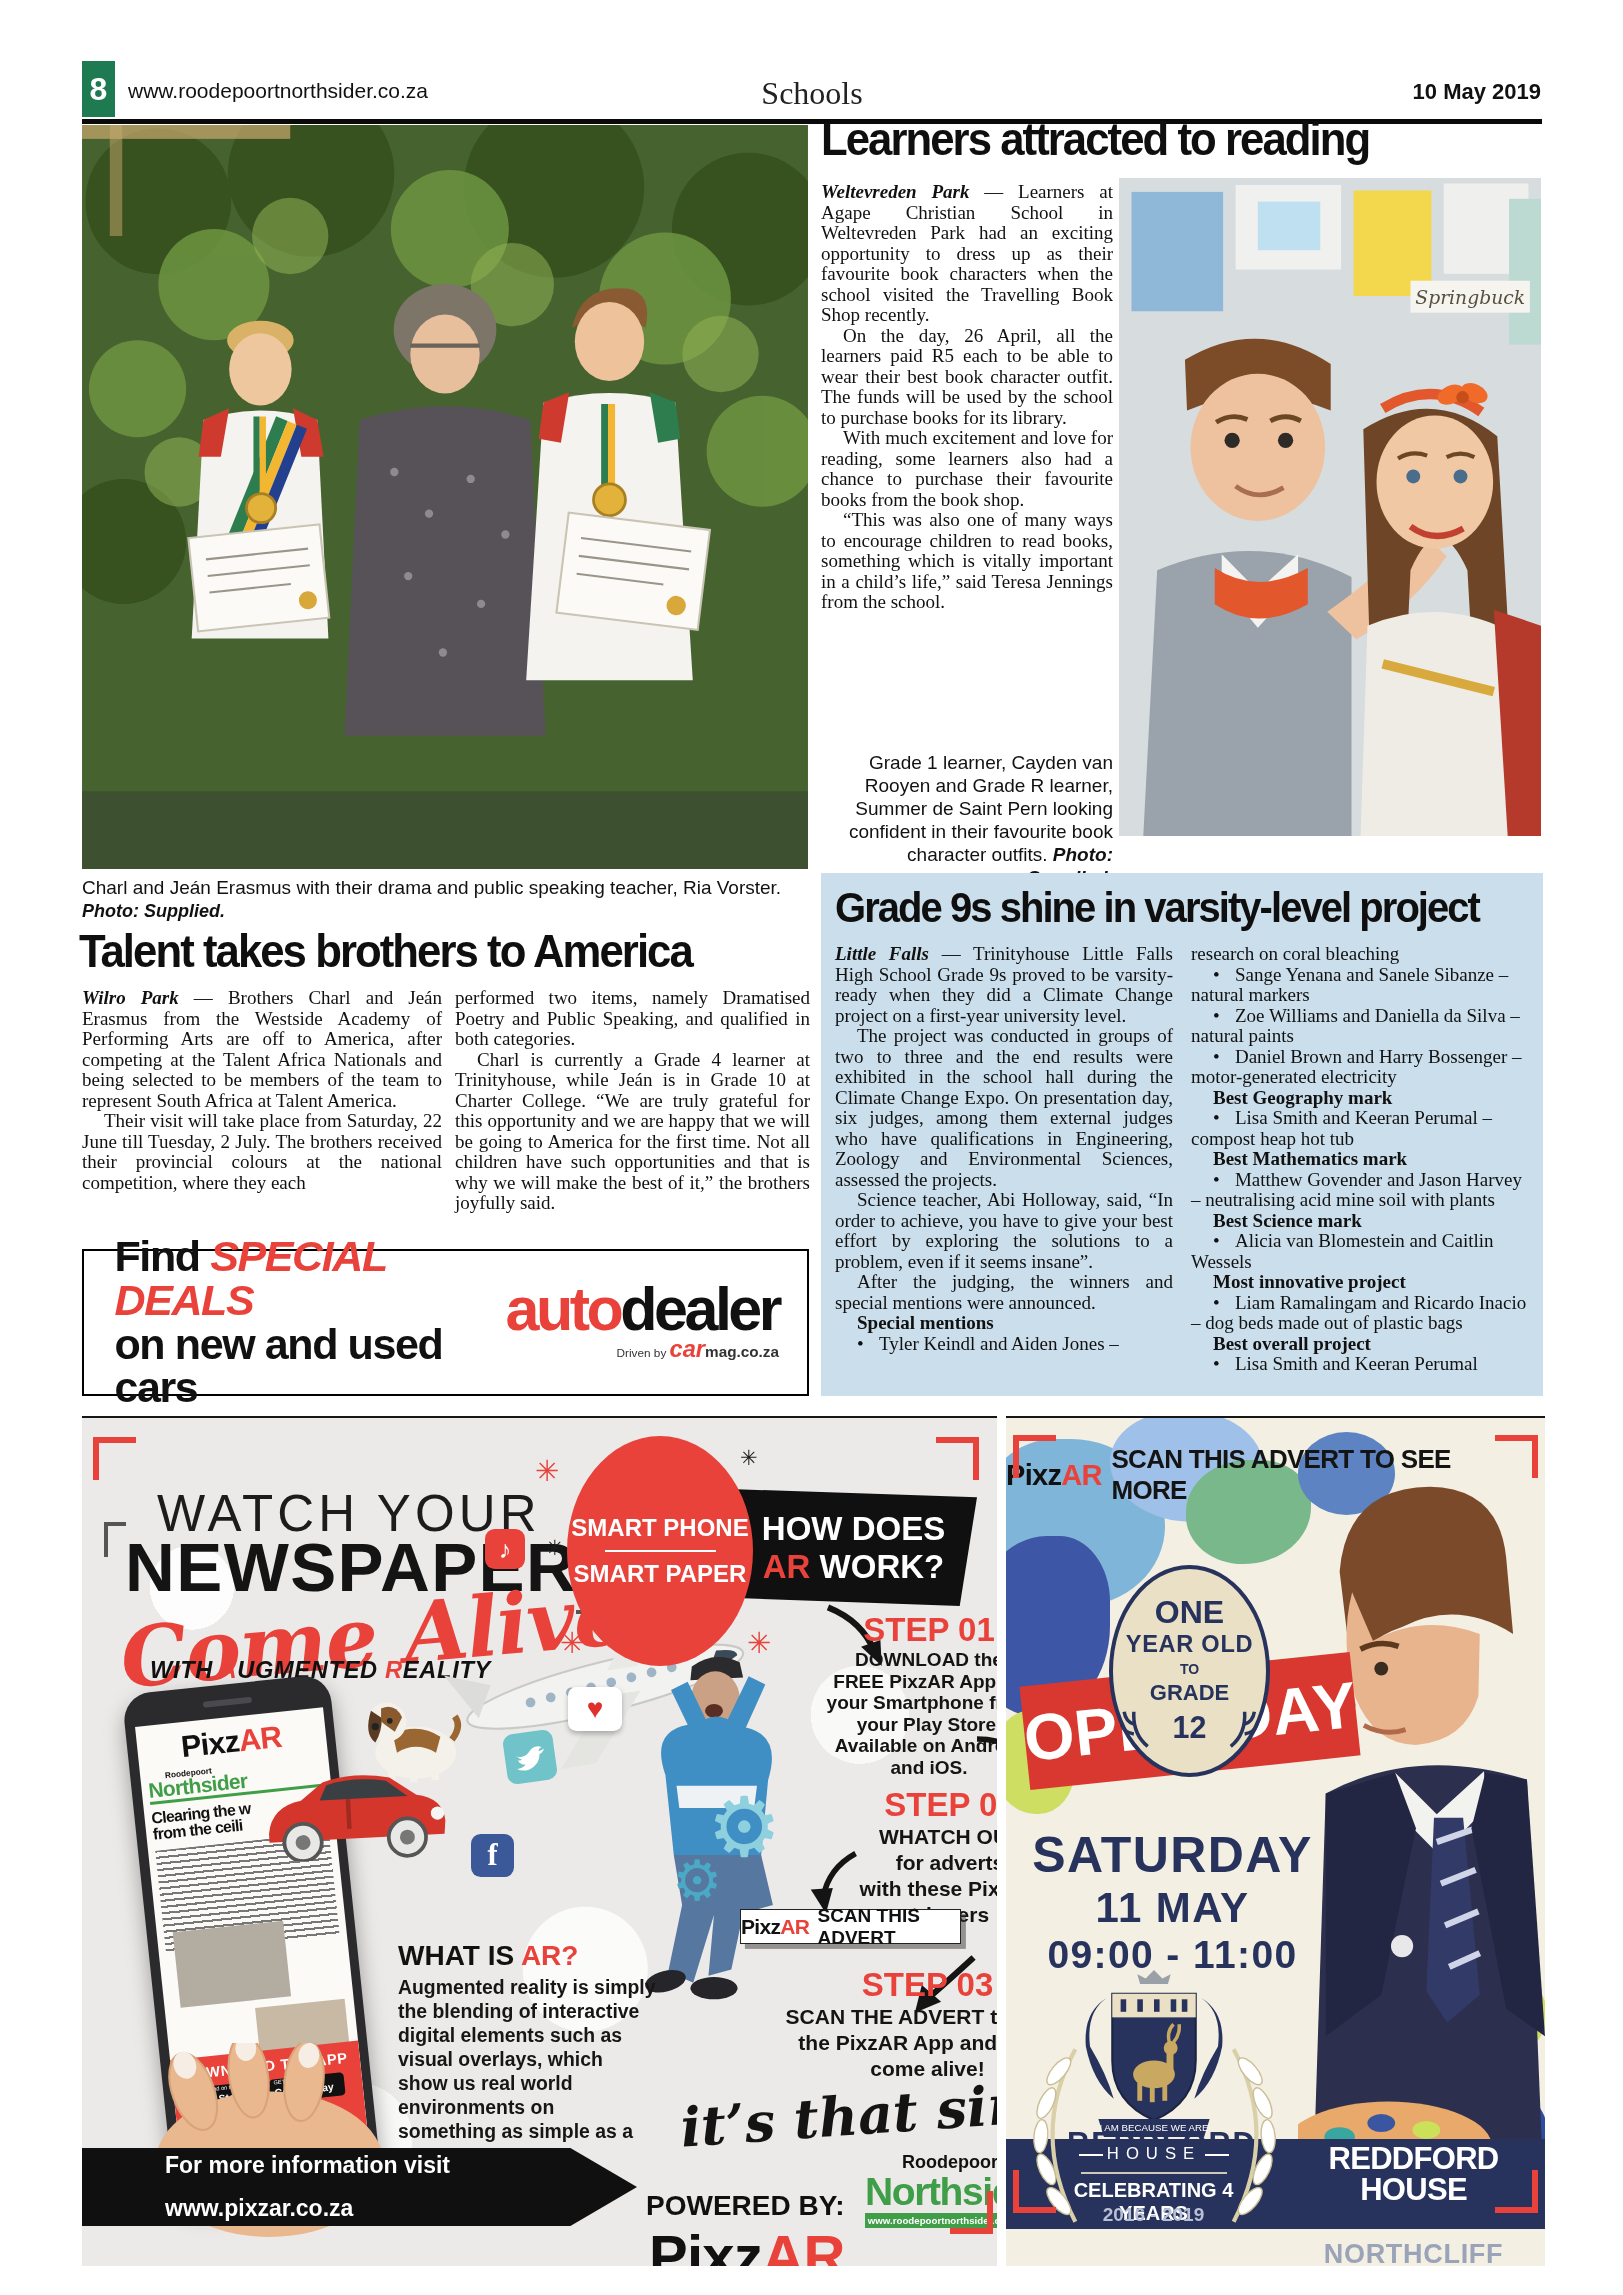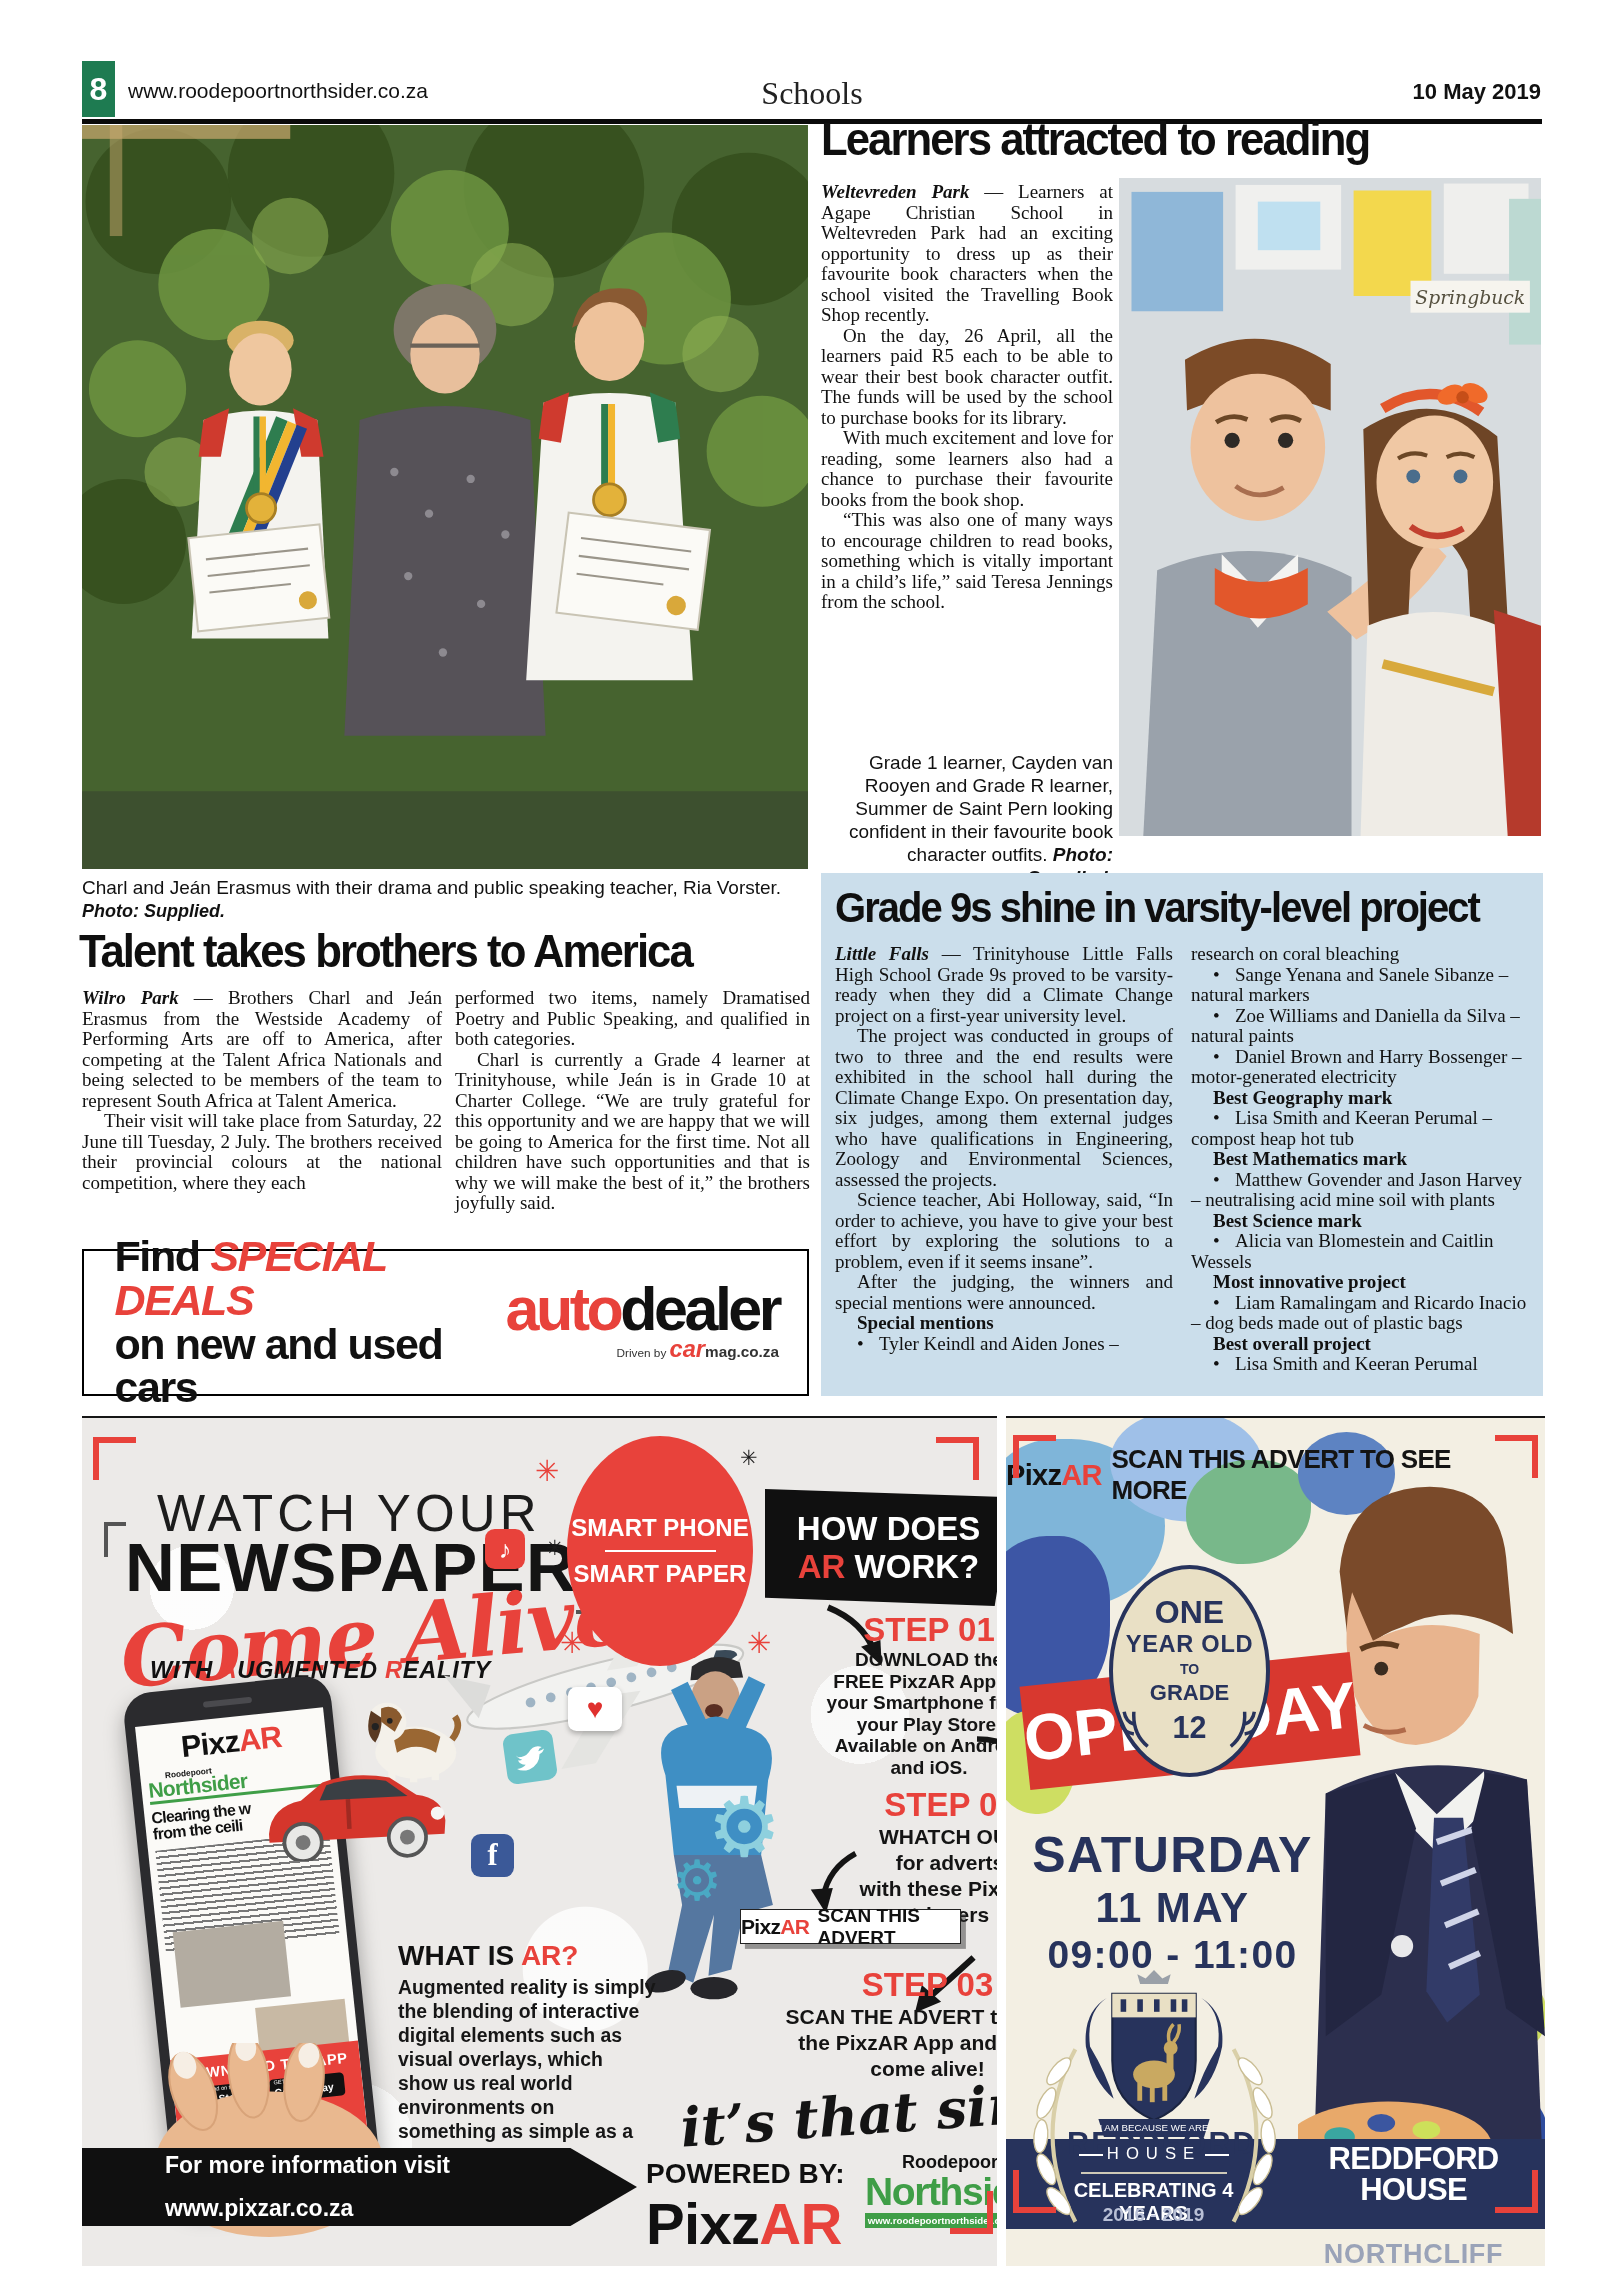--- a/index.html
+++ b/index.html
@@ -56,41 +56,41 @@
   .mk.b2{right:-21px;bottom:-7px;border-right-width:4.9px;border-bottom-width:4.9px;}
   #comealive{left:38px;top:168px;font-family:"DejaVu Serif",serif;font-style:italic;font-weight:bold;
              font-size:83px;color:#e8423b;transform:rotate(-5deg);letter-spacing:-1.4px;white-space:nowrap;}
   #withar{left:68px;top:239px;font-size:23.6px;font-weight:800;letter-spacing:0.7px;font-style:italic;}
   #redcircle{left:485px;top:18px;width:186px;height:230px;background:#e8423b;border-radius:50%;
              display:flex;flex-direction:column;align-items:center;justify-content:center;z-index:3;}
   #redcircle .t{color:#fff;font-size:24px;font-weight:800;}
   #redcircle .dv{width:111px;height:2.1px;background:#fff;margin:8.3px 0;}
   .spark{position:absolute;font-size:29px;color:#e8423b;z-index:2;}
   .spark.k{color:#1b1b1b;font-size:21px;}
-  #ribbon{left:683px;top:71px;width:247px;height:117px;background:#101010;color:#fff;z-index:2;
+  #ribbon{left:648px;top:71px;width:247px;height:117px;background:#101010;color:#fff;z-index:2;
           clip-path:polygon(0 0,100% 7%,93% 100%,0 93%);display:flex;flex-direction:column;
           align-items:center;justify-content:center;font-size:33px;font-weight:800;line-height:1.15;}
   .steplbl{color:#e8423b;font-size:33px;font-weight:800;}
   .stepblock{text-align:center;z-index:4;}
   .steptext{font-size:19px;font-weight:800;line-height:21.5px;color:#141414;}
   #step2t{font-size:21px;font-weight:800;line-height:26px;color:#141414;}
   #scanbtn{left:658px;top:491px;width:219px;height:33px;background:#fff;border:1.4px solid #222;
            box-shadow:4.9px 4.9px 0 rgba(40,40,40,.45);display:flex;align-items:center;justify-content:center;
            gap:8.3px;z-index:4;}
   .logotype{font-weight:800;letter-spacing:-0.7px;}
   #simple{left:598px;top:661px;font-family:"DejaVu Serif",serif;font-style:italic;font-weight:bold;
           font-size:54px;color:#141414;transform:rotate(-4deg);white-space:nowrap;z-index:4;}
   #whatis{left:316px;top:522px;font-size:28px;font-weight:800;z-index:4;}
   #whatistxt{left:316px;top:557px;width:258px;font-size:19.4px;font-weight:800;line-height:24px;color:#161616;z-index:4;}
   #infoband{left:0px;top:730px;width:555px;height:78px;background:#101010;color:#fff;z-index:6;
             clip-path:polygon(0 0,88% 0,100% 50%,88% 100%,0 100%);
             display:flex;flex-direction:column;justify-content:center;padding-left:83px;box-sizing:border-box;}
   #infoband .t1{font-size:23px;font-weight:bold;}
   #infoband .t2{font-size:23px;font-weight:bold;margin-top:16px;}
-  #powered{left:564px;top:740px;z-index:6;}
+  #powered{left:564px;top:772px;z-index:6;text-align:right;}
   #powered .pb{font-size:28px;font-weight:800;color:#101010;}
   #powered .lg{font-size:58px;}
   #nslogo{left:783px;top:734px;width:139px;z-index:6;}
   #nslogo .rp{font-size:18px;font-weight:800;color:#111;margin-left:37px;}
   #nslogo .nm{font-size:39px;font-weight:800;color:#3f9e47;letter-spacing:-1.4px;line-height:.95;}
   #nslogo .bar{background:#3f9e47;color:#fff;font-size:9.7px;font-weight:bold;padding:2.1px 2.8px;margin-top:2.8px;text-align:center;}
   
   #phone{left:66px;top:265px;width:208px;height:515px;background:#2b2b2e;border-radius:28px;
          transform:rotate(-6deg);z-index:2;box-shadow:0 9.7px 21px rgba(0,0,0,.35);}
   #phone .cam{position:absolute;left:50%;top:15.3px;width:49px;height:5.6px;margin-left:-24px;border-radius:3.5px;background:#4a4a4e;}

